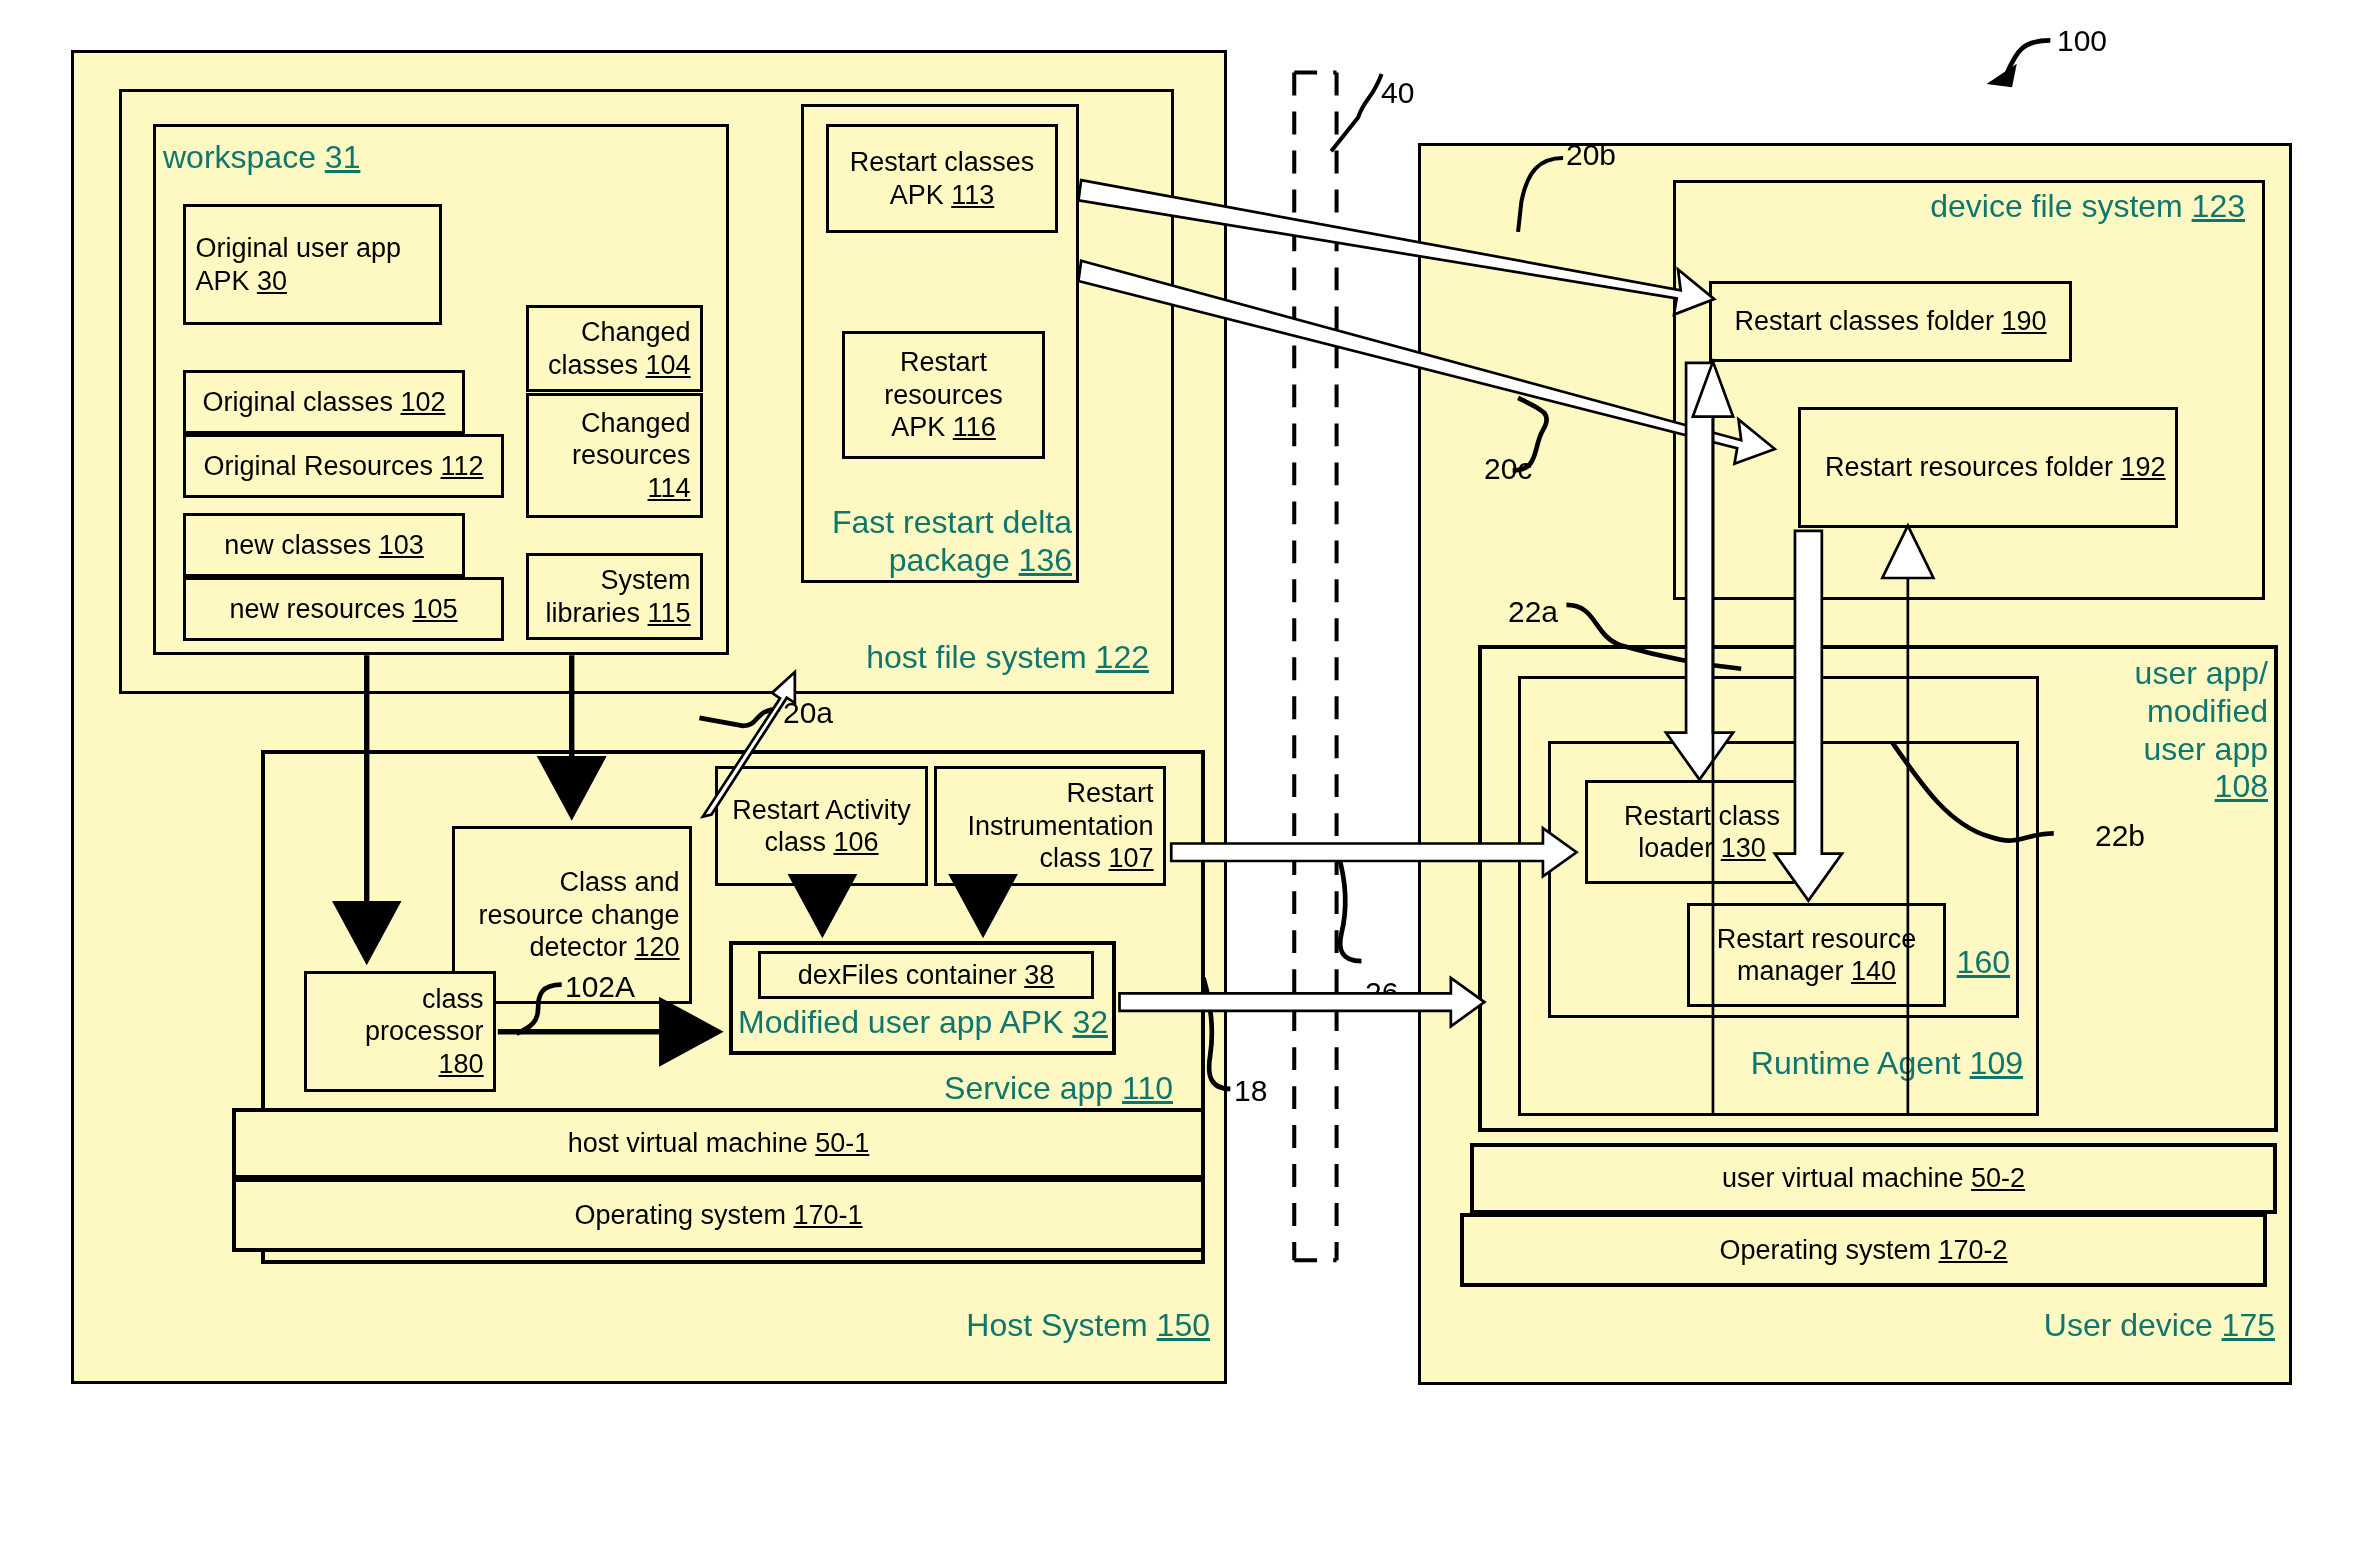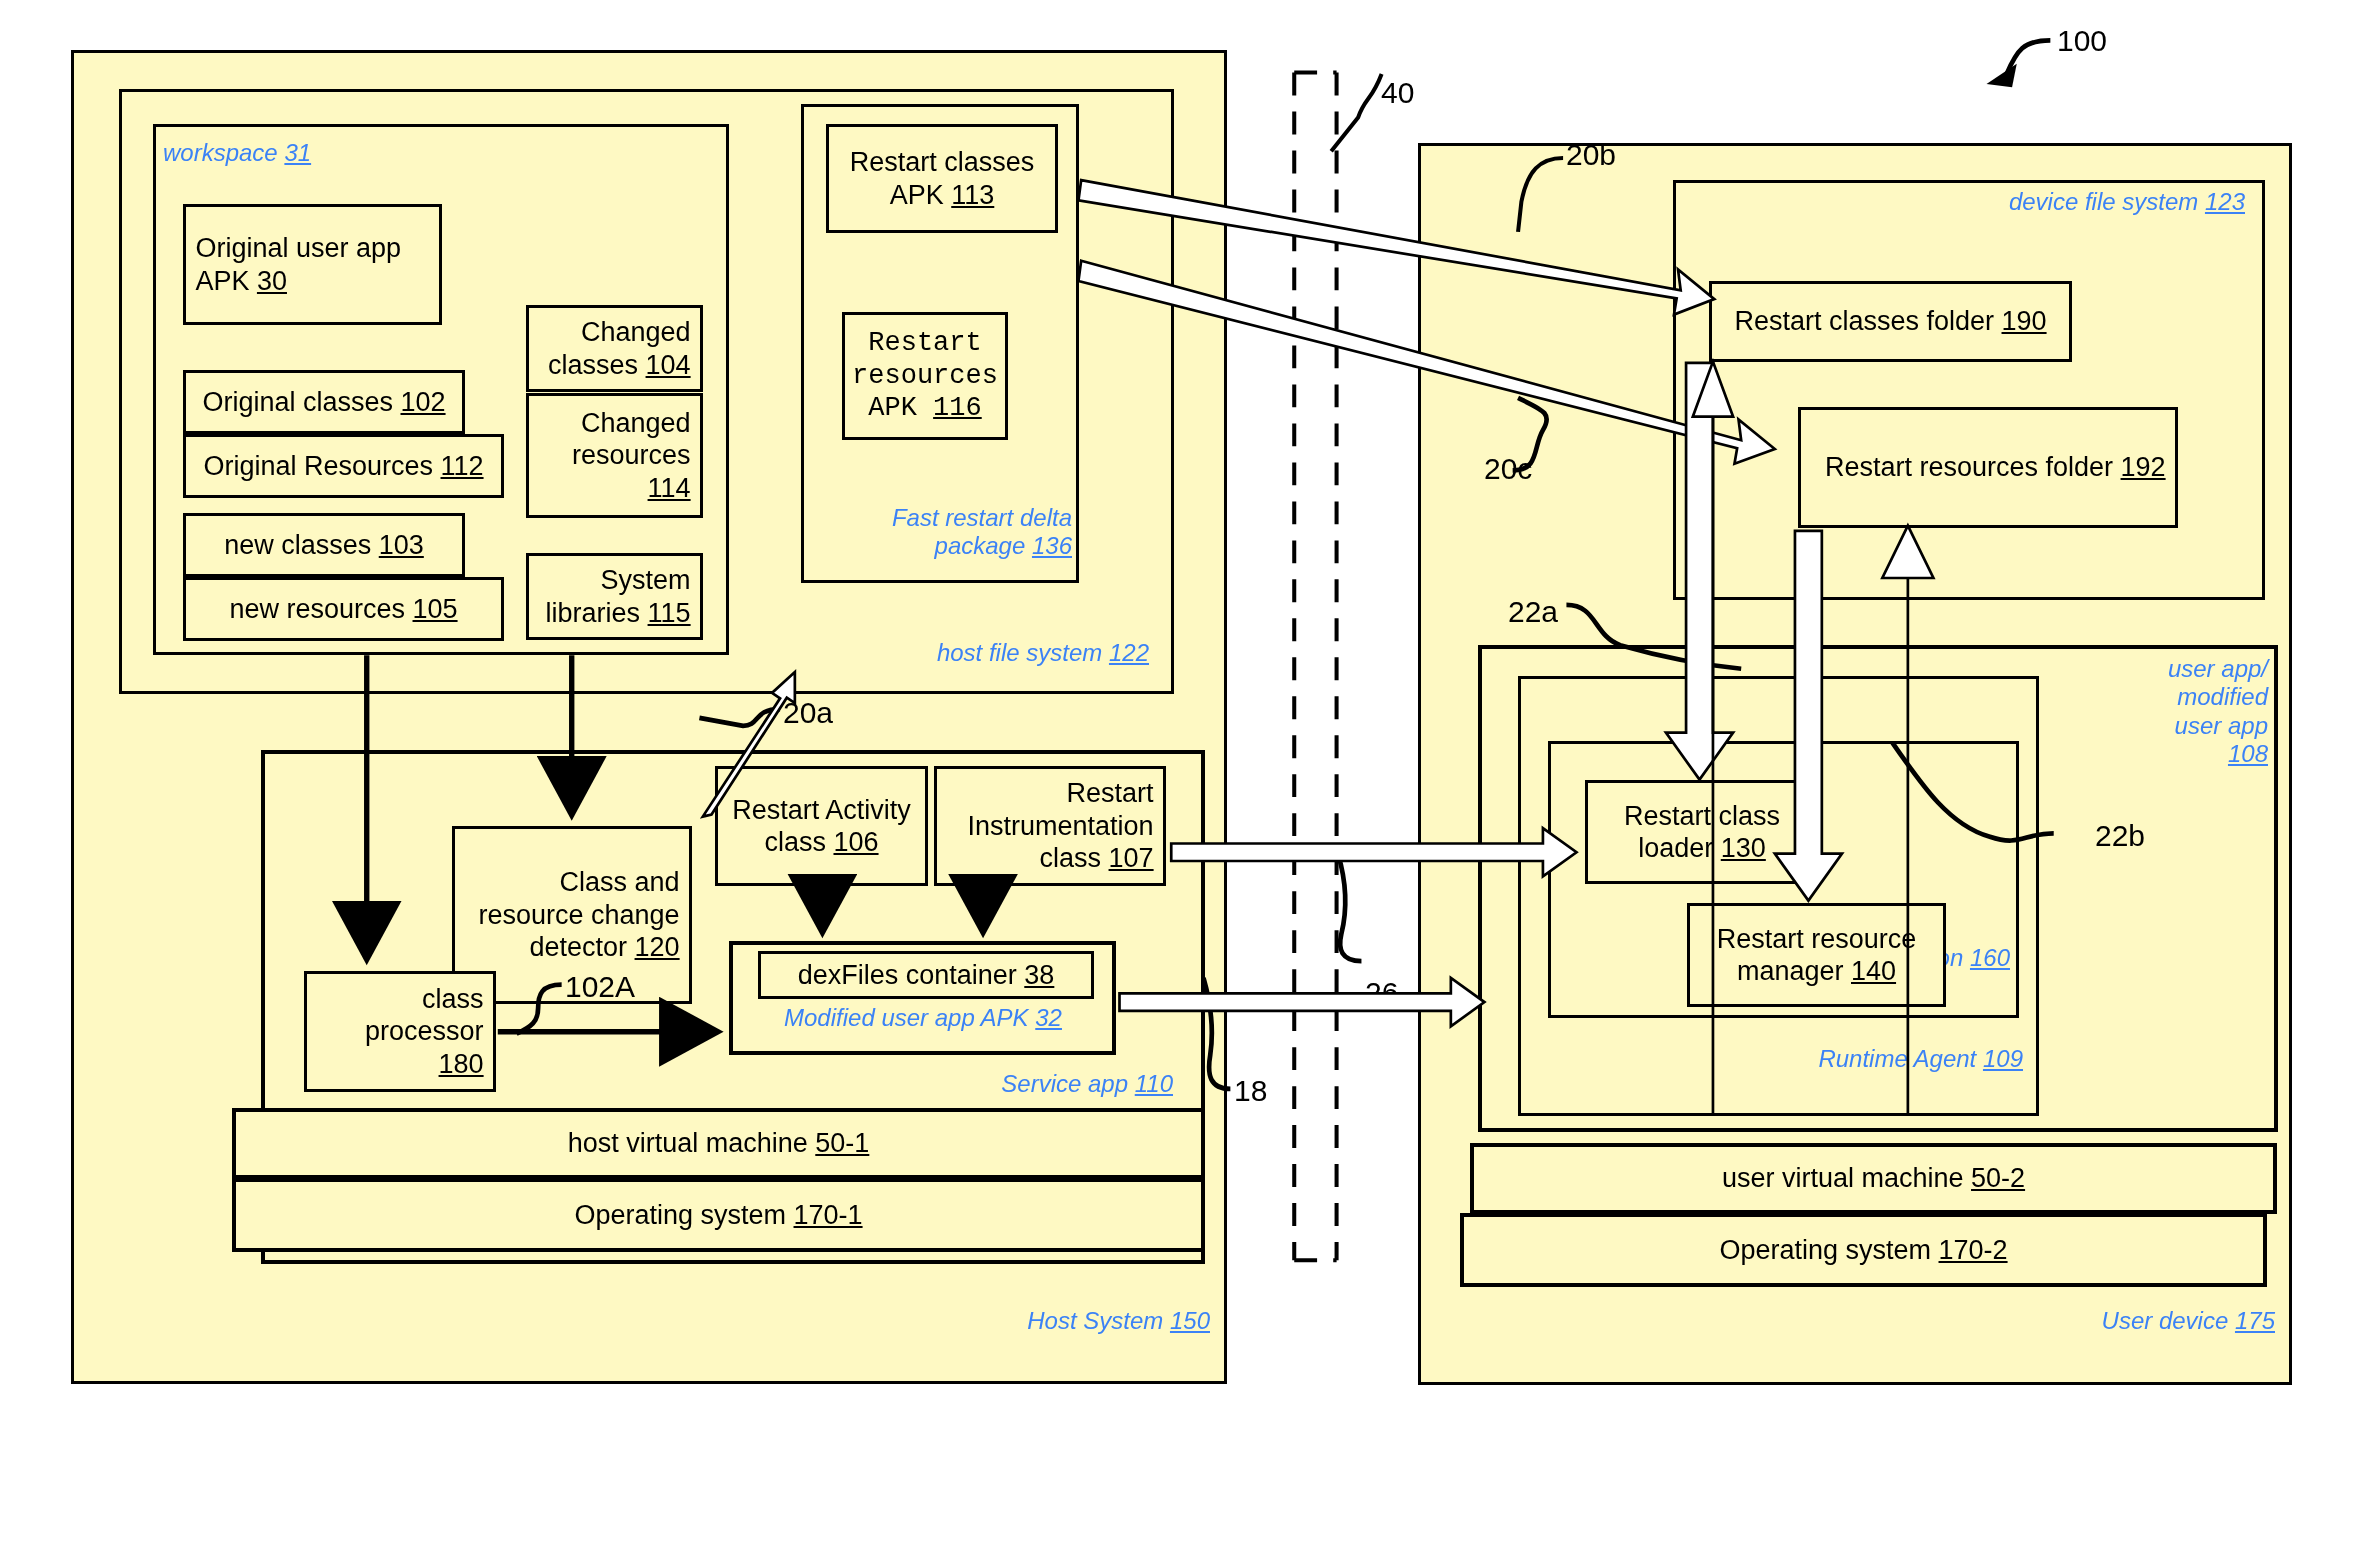--- a/index.html
+++ b/index.html
@@ -23,25 +23,24 @@
   .bx {
     position: absolute;
     box-sizing: border-box;
     border: 3.4px solid #000;
     background: #fef9c3;
   }
   .bx.thick { border-width: 4.7px; }
   .lbl {
     position: absolute;
     box-sizing: border-box;
-    font-size: 24px;
+    font-size: 32px;
     line-height: 1.18;
-    color: #3b82f6;
+    color: #0f766e;
     white-space: pre-line;
-    font-style: italic;
   }
   .u { text-decoration: underline; text-underline-offset: 2px; }
   .ctr { text-align: center; }
   .rt  { text-align: right; }
   .lf  { text-align: left; }
   
   .boxtext {
     position: absolute;
     box-sizing: border-box;
     display: flex;
@@ -116,21 +115,21 @@
 
   <div class="bx" style="left:801px; top:104px; width:278px; height:479px;"></div>
   <div class="lbl rt" style="left:810px; top:504px; width:262px;"><span>Fast restart delta
 package </span><span class="u">136</span></div>
 
   <div class="bx boxtext" style="left:826px; top:124px; width:232px; height:109px;">
     <span><span>Restart classes
 APK </span><span class="u">113</span></span>
   </div>
 
-  <div class="bx boxtext" style="left:842px; top:312px; width:166px; height:128px;font-family:Liberation Mono, monospace;">
+  <div class="bx boxtext" style="left:842px; top:331px; width:203px; height:128px;">
     <span><span>Restart
 resources
 APK </span><span class="u">116</span></span>
   </div>
 
   <div class="bx thick" style="left:261px; top:750px; width:944px; height:514px;"></div>
   <div class="lbl rt" style="left:807px; top:1070px; width:366px;"><span>Service app </span><span class="u">110</span></div>
 
   <div class="bx boxtext right" style="left:452px; top:826px; width:240px; height:178px;">
     <span><span>Class and

